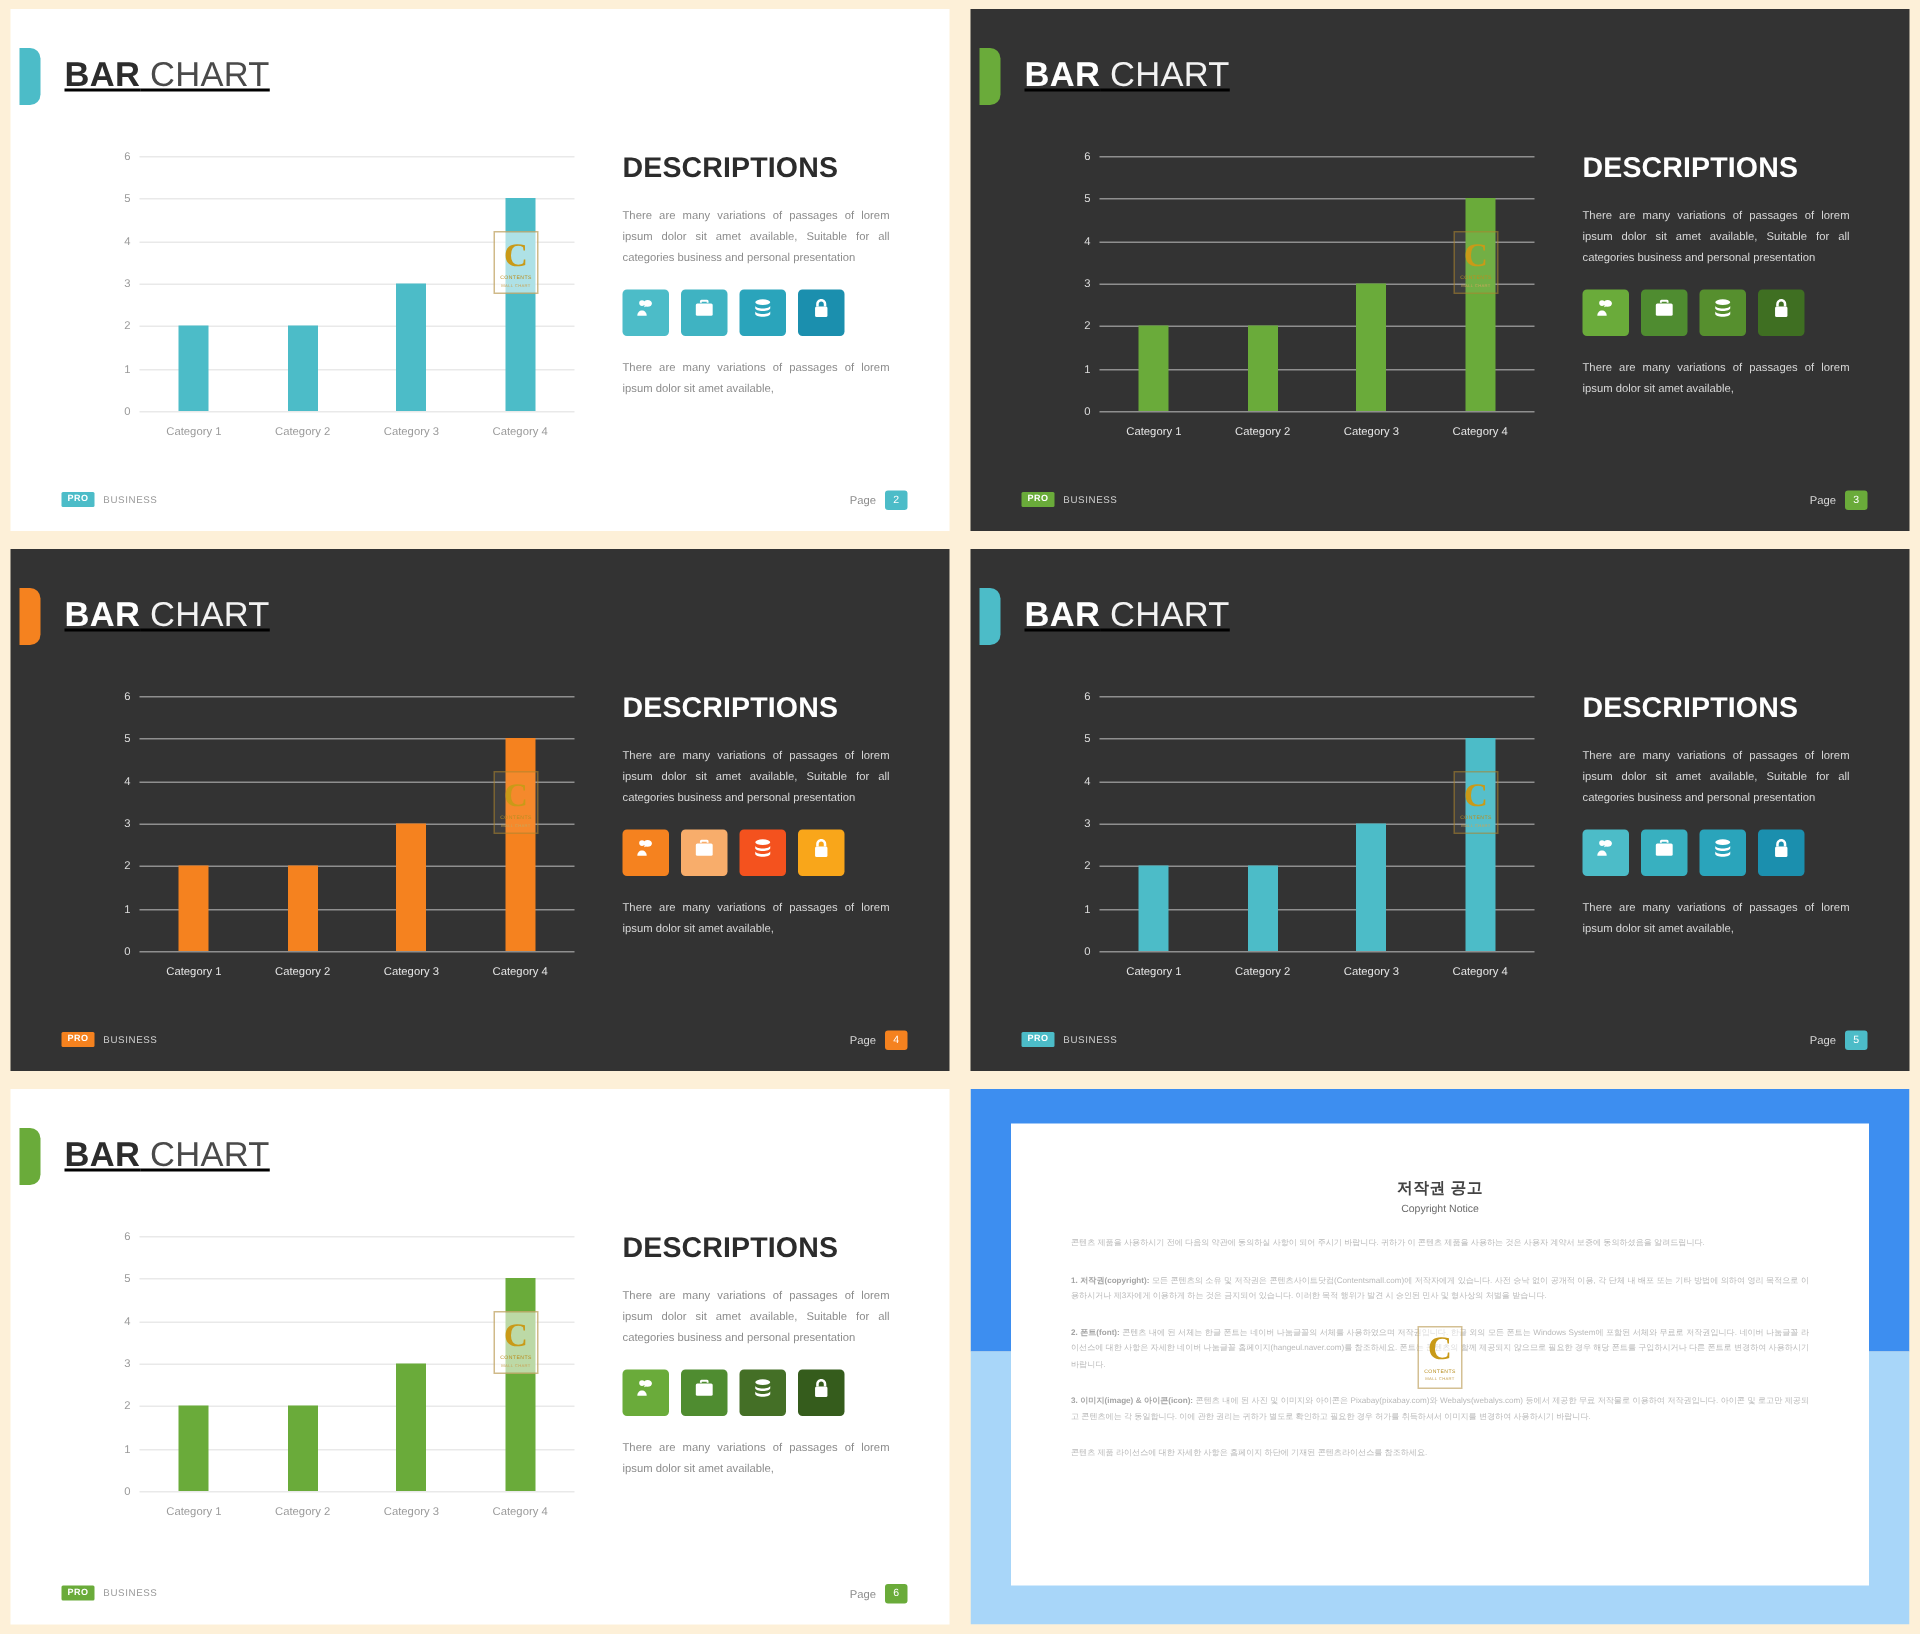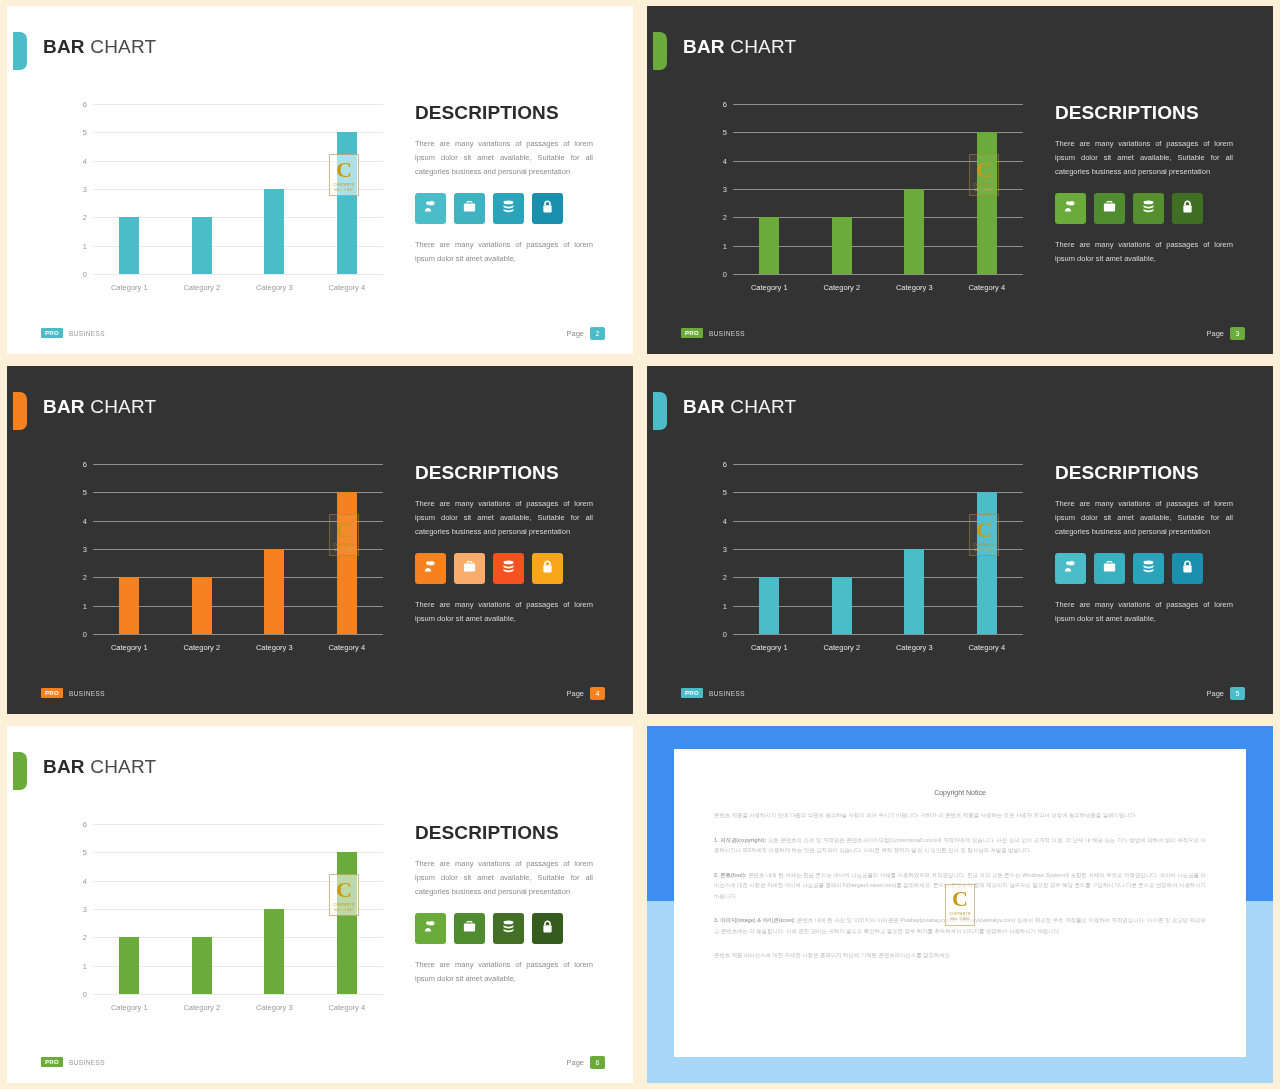--- a/index.html
+++ b/index.html
@@ -30,23 +30,24 @@
   
   .accent-tab {
     position: absolute;
     left: 6px; top: 26px;
     width: 14px; height: 38px;
     border-radius: 0 7px 7px 0;
   }
   .slide-title {
     position: absolute;
     left: 36px; top: 30px;
-    font-size: 19px;
+    font-size: 23px;
     letter-spacing: .2px;
     white-space: nowrap;
+    text-decoration: underline;
   }
   .slide-title .t-bold { font-weight: 700; }
   .slide-title .t-light { font-weight: 400; }
   .light .slide-title .t-bold { color: #2c2c2c; }
   .light .slide-title .t-light { color: #4a4a4a; }
   .dark .slide-title .t-bold { color: #ffffff; }
   .dark .slide-title .t-light { color: #f2f2f2; }
 
   
   .chart-area {
@@ -752,20 +753,21 @@
           <span class="page-num" style="background: rgb(106, 171, 58);">6</span>
         </div>
       </div>
     </div>
 
   <div class="cell">
     <div class="copy-slide">
       <div class="copy-bg-top"></div>
       <div class="copy-bg-bottom"></div>
       <div class="copy-paper">
+        <div class="copy-title-ko">저작권 공고</div>
         <div class="copy-title-en">Copyright Notice</div>
         <div class="copy-para">콘텐츠 제품을 사용하시기 전에 다음의 약관에 동의하실 사항이 되어 주시기 바랍니다. 귀하가 이 콘텐츠 제품을 사용하는 것은 사용자 계약서 보증에 동의하셨음을 알려드립니다.</div>
         <div class="copy-para">
           <b>1. 저작권(copyright):</b>
           <span>모든 콘텐츠의 소유 및 저작권은 콘텐츠사이트닷컴(Contentsmall.com)에 저작자에게 있습니다. 사전 승낙 없이 공개적 이용, 각 단체 내 배포 또는 기타 방법에 의하여 영리 목적으로 이용하시거나 제3자에게 이용하게 하는 것은 금지되어 있습니다. 이러한 목적 행위가 발견 시 승인된 민사 및 형사상의 처벌을 받습니다.</span>
         </div>
         <div class="copy-para">
           <b>2. 폰트(font):</b>
           <span>콘텐츠 내에 된 서체는 한글 폰트는 네이버 나눔글꼴의 서체를 사용하였으며 저작권입니다. 한글 외의 모든 폰트는 Windows System에 포함된 서체와 무료로 저작권입니다. 네이버 나눔글꼴 라이선스에 대한 사항은 자세한 네이버 나눔글꼴 홈페이지(hangeul.naver.com)를 참조하세요. 폰트는 콘텐츠의 함께 제공되지 않으므로 필요한 경우 해당 폰트를 구입하시거나 다른 폰트로 변경하여 사용하시기 바랍니다.</span>
         </div>

